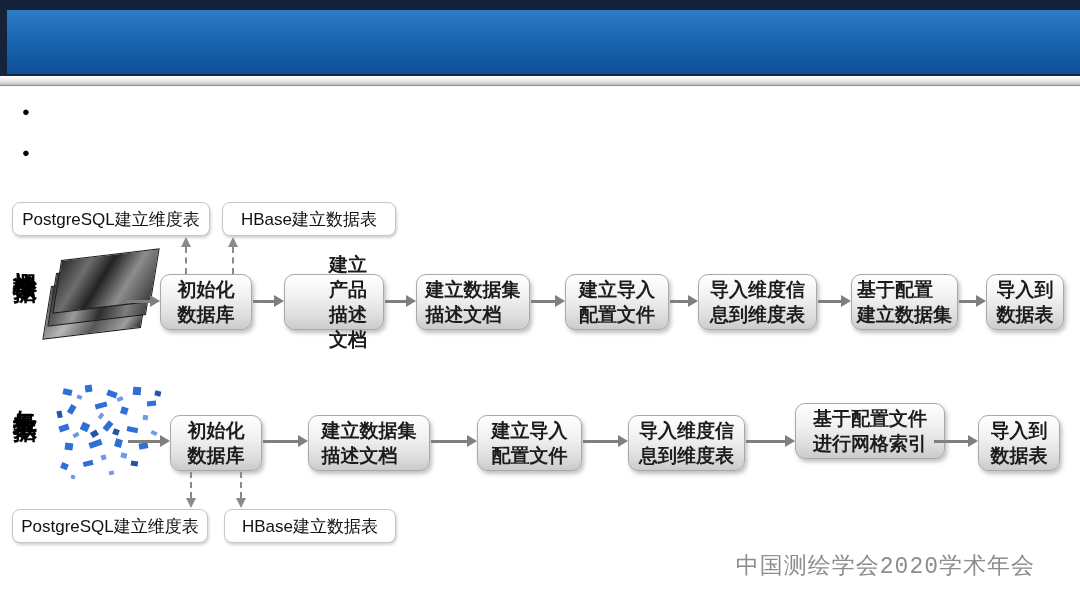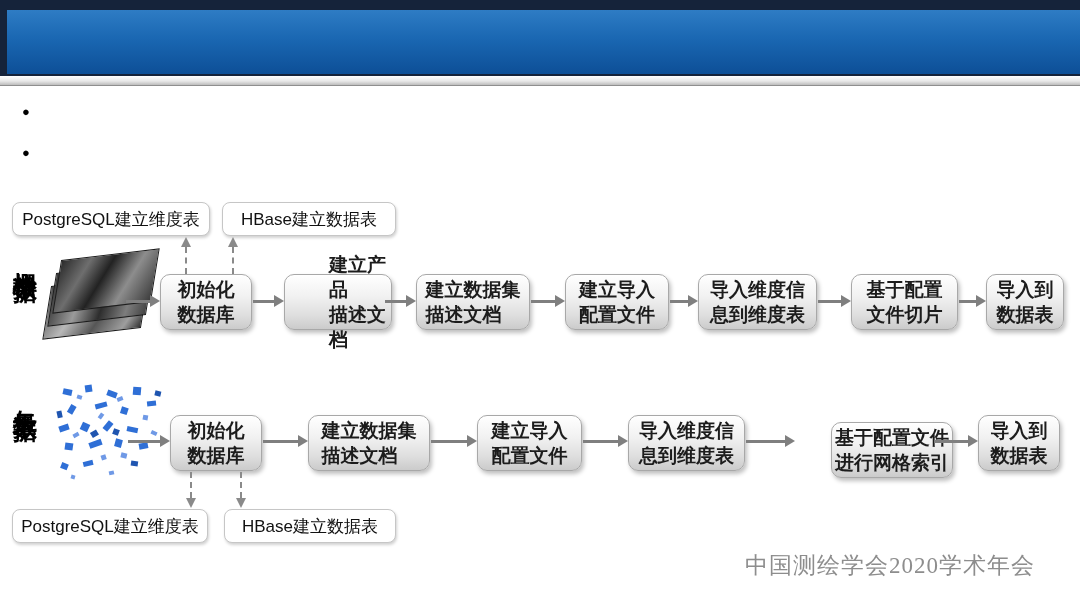--- a/index.html
+++ b/index.html
@@ -52,21 +52,21 @@
   
   .raster-thumb { position:absolute; left:48px; top:252px; width:110px; height:100px; }
   .rsheet { position:absolute; width:94px; height:52px; transform:skewX(-16deg) rotate(-7deg);
             border:1px solid #1d1d1d; }
   .rs1 { left:10px; top:2px;  background:linear-gradient(115deg,#2c2c2c 0%,#6e6e6e 25%,#222 45%,#8d8d8d 70%,#3c3c3c 100%); }
   .rs2 { left:5px;  top:15px; background:linear-gradient(100deg,#383838 0%,#9a9a9a 30%,#2d2d2d 55%,#7d7d7d 80%,#444 100%); }
   .rs3 { left:0px;  top:28px; background:linear-gradient(120deg,#4a4a4a 0%,#b8b8b8 35%,#565656 60%,#9e9e9e 85%,#333 100%); }
   .vector-thumb { position:absolute; left:55px; top:383px; }
 
   
-  .conf { position:absolute; right:45px; top:550px; font-family:Liberation Serif, serif;
+  .conf { position:absolute; right:45px; top:550px; font-family:Liberation Mono, monospace;
           font-size:23px; color:#8d8d8d; letter-spacing:1px; }
   .pagenum { position:absolute; right:6px; top:588px; font-size:13px; color:#222;margin-top:44px; }
 </style>
 </head>
 <body>
 
 <div class="slide">
 
   <div class="hdr-dark"></div>
   <div class="hdr-blue"></div>
@@ -89,34 +89,34 @@
   <div class="raster-thumb">
     <div class="rsheet rs3"></div>
     <div class="rsheet rs2"></div>
     <div class="rsheet rs1"></div>
   </div>
 
   <div class="harrow" style="left:126px; top:300px; width:24px;"></div>
   <div class="fbox" style="left:160px; top:274px; width:92px;">初始化
 数据库</div>
   <div class="harrow" style="left:253px; top:300px; width:21px;"></div>
-  <div class="fbox" style="left:284px; top:274px; width:108px;padding-left:44px;">建立产品
+  <div class="fbox" style="left:284px; top:274px; width:100px;padding-left:44px;">建立产品
 描述文档</div>
   <div class="harrow" style="left:385px; top:300px; width:21px;"></div>
   <div class="fbox" style="left:416px; top:274px; width:114px;">建立数据集
 描述文档</div>
   <div class="harrow" style="left:531px; top:300px; width:24px;"></div>
   <div class="fbox" style="left:565px; top:274px; width:104px;">建立导入
 配置文件</div>
   <div class="harrow" style="left:670px; top:300px; width:18px;"></div>
   <div class="fbox" style="left:698px; top:274px; width:119px;">导入维度信
 息到维度表</div>
   <div class="harrow" style="left:818px; top:300px; width:23px;"></div>
   <div class="fbox" style="left:851px; top:274px; width:107px;">基于配置
-文件切片</div>
+建立数据集</div>
   <div class="harrow" style="left:959px; top:300px; width:17px;"></div>
   <div class="fbox" style="left:986px; top:274px; width:78px;">导入到
 数据表</div>
 
   <div class="vlabel" style="top:391px;">矢量数据</div>
 
   <svg class="vector-thumb" width="120" height="105" viewBox="0 0 120 105">
     <g fill="#2f6fd6">
       <rect x="8" y="6" width="9" height="6" transform="rotate(12 12 9)"></rect>
       <rect x="30" y="2" width="7" height="7" transform="rotate(-8 33 5)"></rect>
@@ -164,21 +164,21 @@
   <div class="harrow" style="left:263px; top:440px; width:35px;"></div>
   <div class="fbox" style="left:308px; top:415px; width:122px;">建立数据集
 描述文档</div>
   <div class="harrow" style="left:431px; top:440px; width:36px;"></div>
   <div class="fbox" style="left:477px; top:415px; width:105px;">建立导入
 配置文件</div>
   <div class="harrow" style="left:583px; top:440px; width:35px;"></div>
   <div class="fbox" style="left:628px; top:415px; width:117px;">导入维度信
 息到维度表</div>
   <div class="harrow" style="left:746px; top:440px; width:39px;"></div>
-  <div class="fbox" style="left:795px; top:422px; width:122px;margin-left:36px;">基于配置文件
+  <div class="fbox" style="left:795px; top:403px; width:150px;">基于配置文件
 进行网格索引</div>
   <div class="harrow" style="left:934px; top:440px; width:34px;"></div>
   <div class="fbox" style="left:978px; top:415px; width:82px;">导入到
 数据表</div>
 
   <div class="vdash down" style="left:190px; top:472px; height:26px;"></div>
   <div class="vdash down" style="left:240px; top:472px; height:26px;"></div>
   <div class="aux" style="left:12px;  top:509px; width:196px;">PostgreSQL建立维度表</div>
   <div class="aux" style="left:224px; top:509px; width:172px;">HBase建立数据表</div>
 

